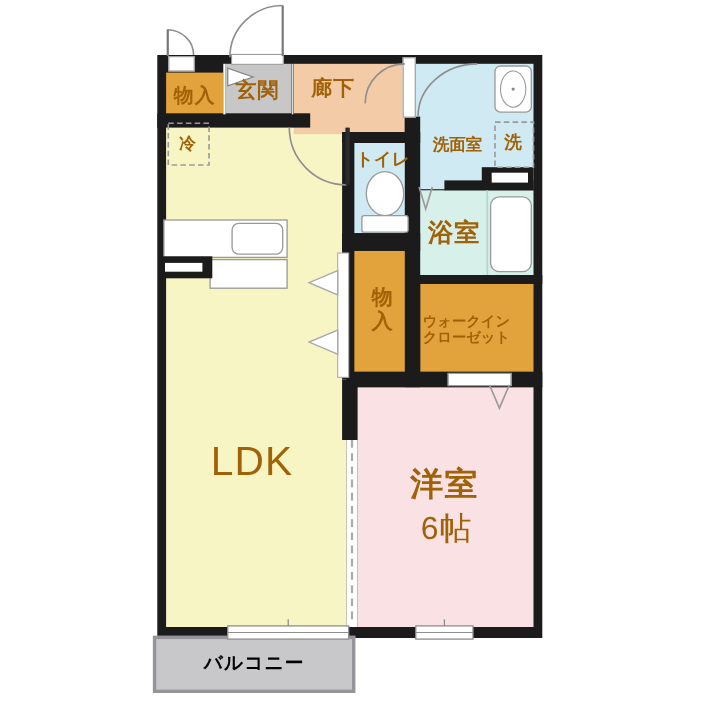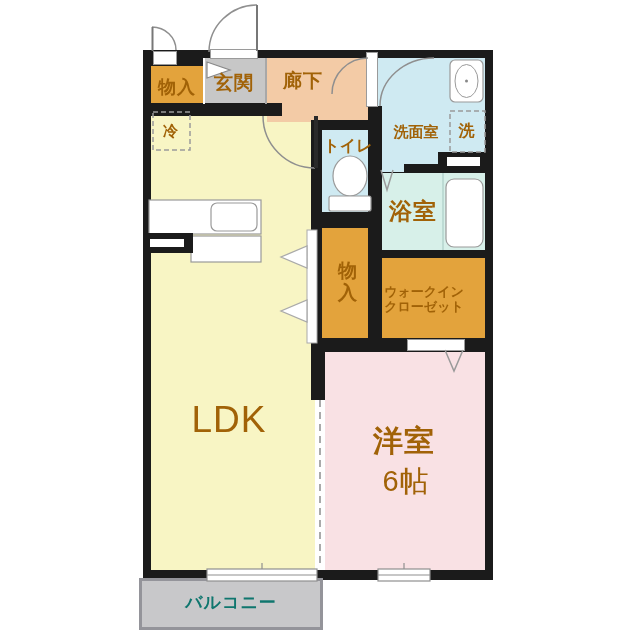--- a/index.html
+++ b/index.html
@@ -130,15 +130,15 @@
     <span style="display:block">物</span>
     <span style="display:block">入</span>
   </div>
   <div class="lbl" style="left:424px;top:300px;font-size:13px;letter-spacing:0;">
     <span style="display:block">ウォークイン</span>
     <span style="display:block">クローゼット</span>
   </div>
   <div class="lbl" style="left:229px;top:384px;font-size:37px;font-weight:500;margin-top:36px;">LDK</div>
   <div class="lbl" style="left:404px;top:441px;font-size:30px;font-weight:700;">洋室</div>
   <div class="lbl" style="left:406px;top:482px;font-size:29px;font-weight:500;">6帖</div>
-  <div class="lbl" style="left:231px;top:603px;font-size:17px;color:#0f766e;">バルコニー</div>
+  <div class="lbl" style="left:231px;top:603px;font-size:17px;color:#000000;">バルコニー</div>
 
 </div>
 
 </body></html>

